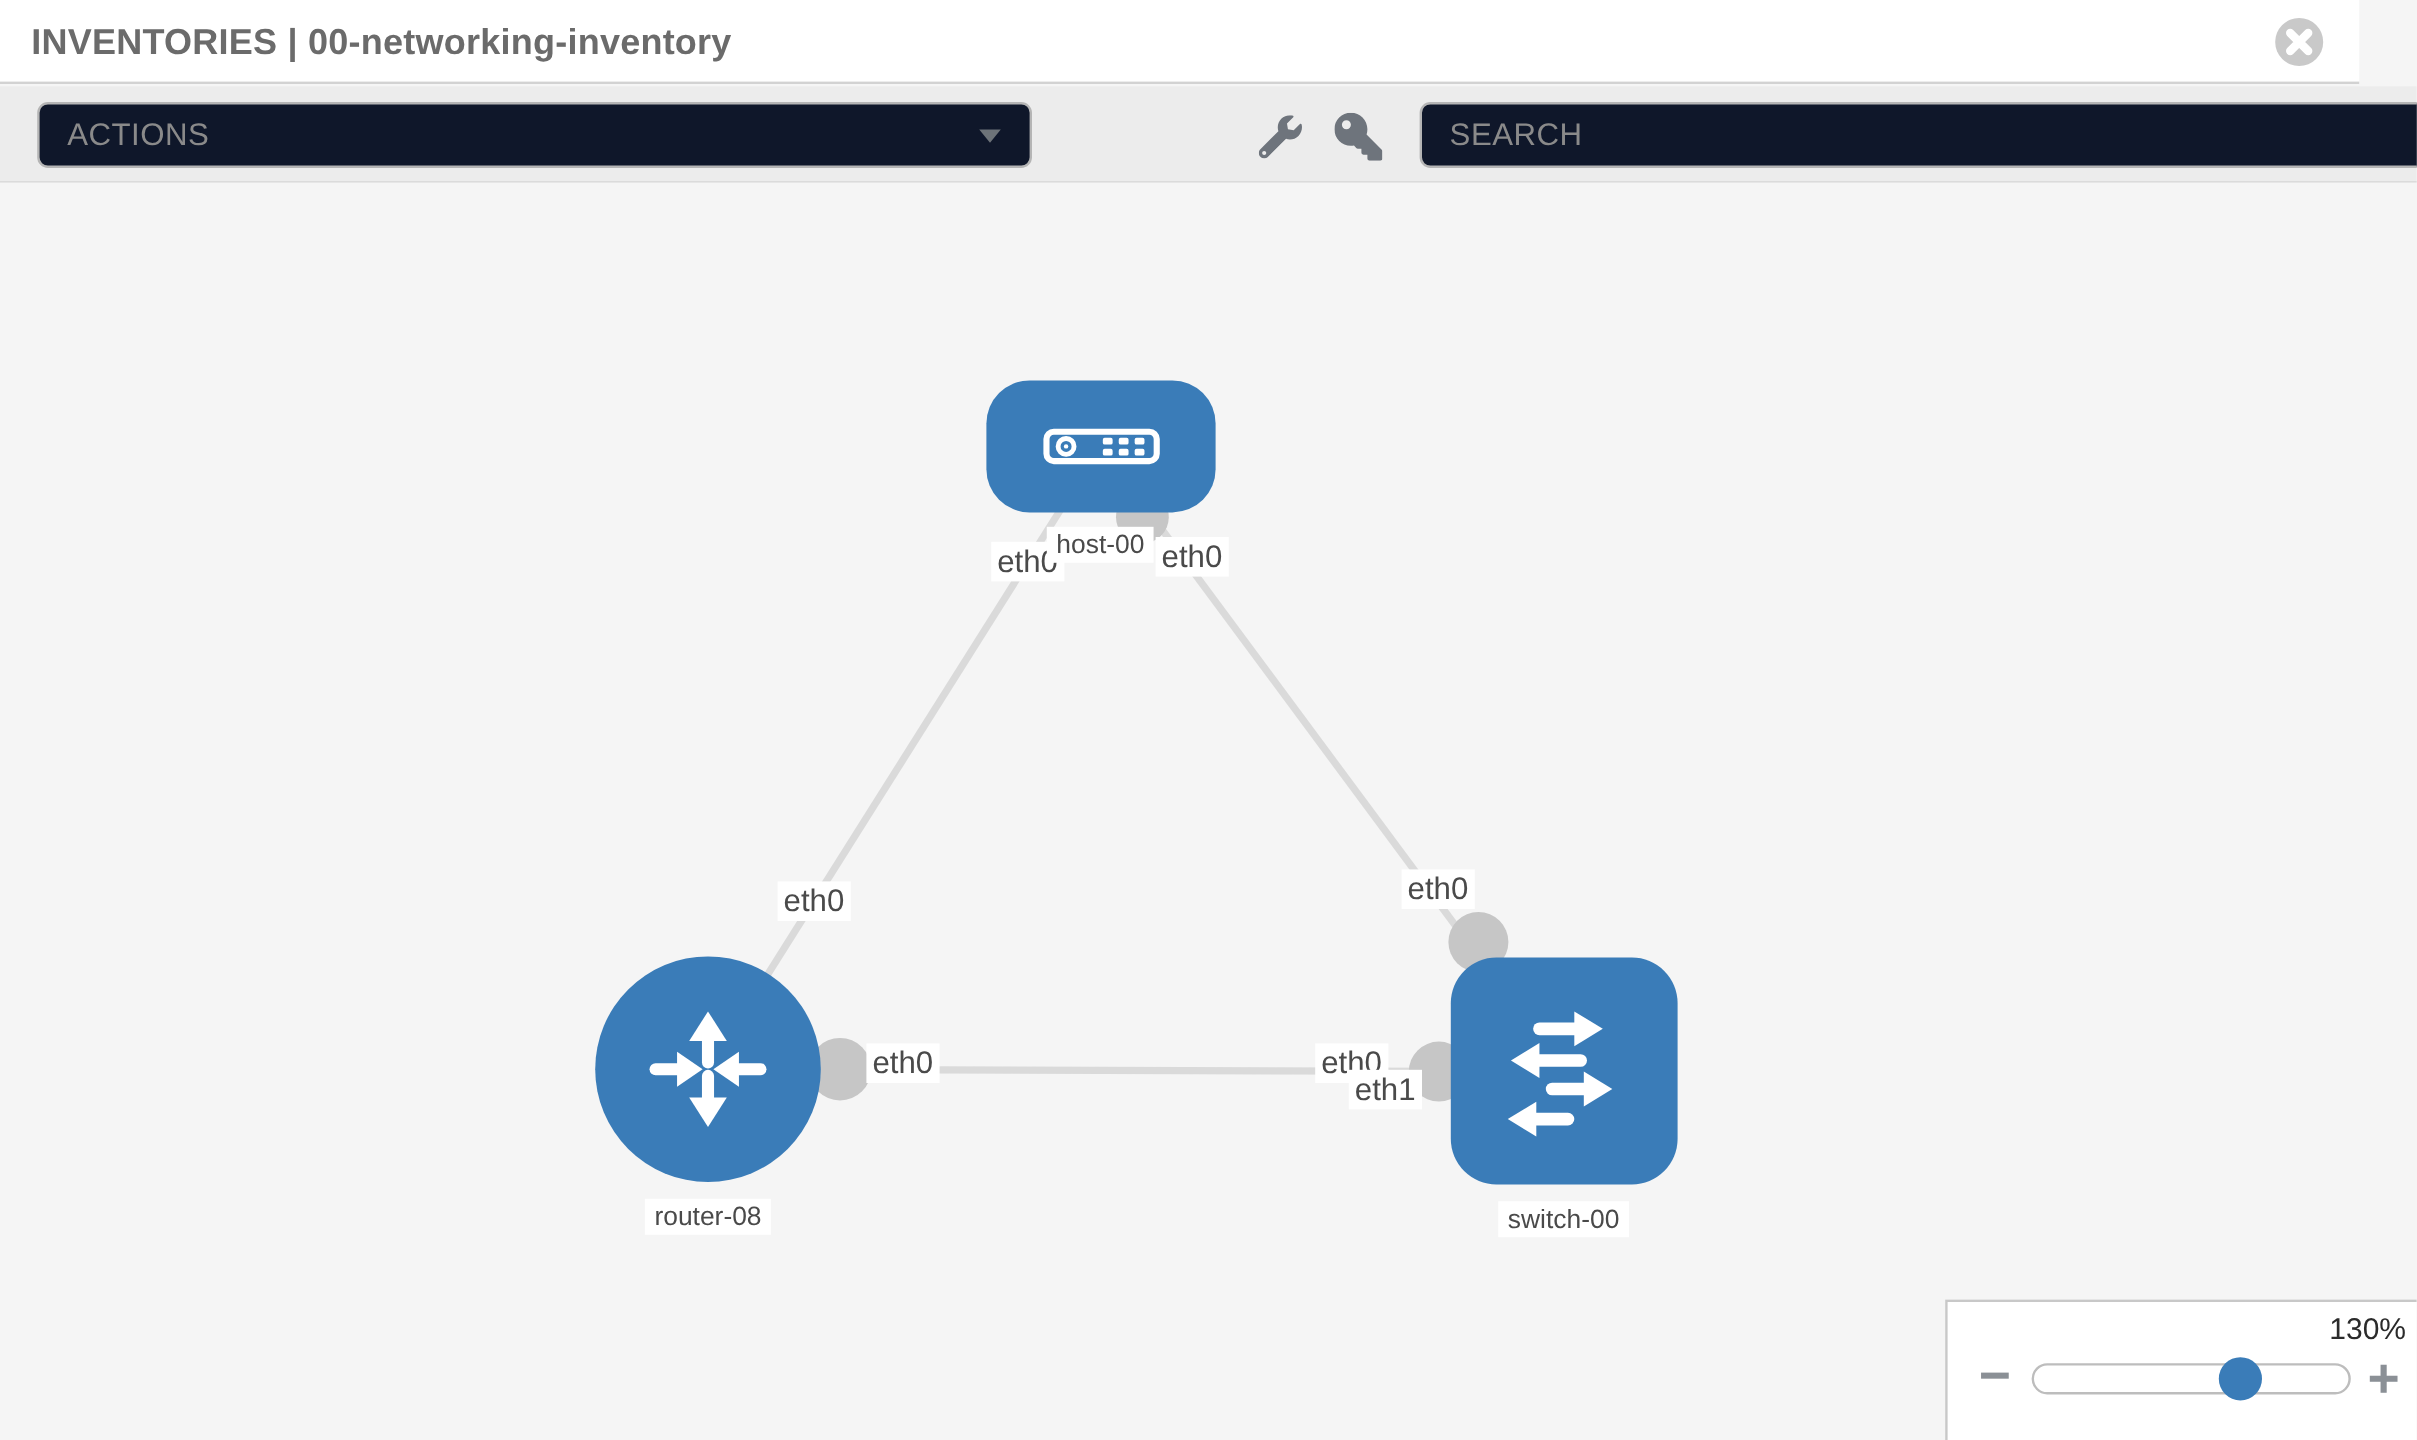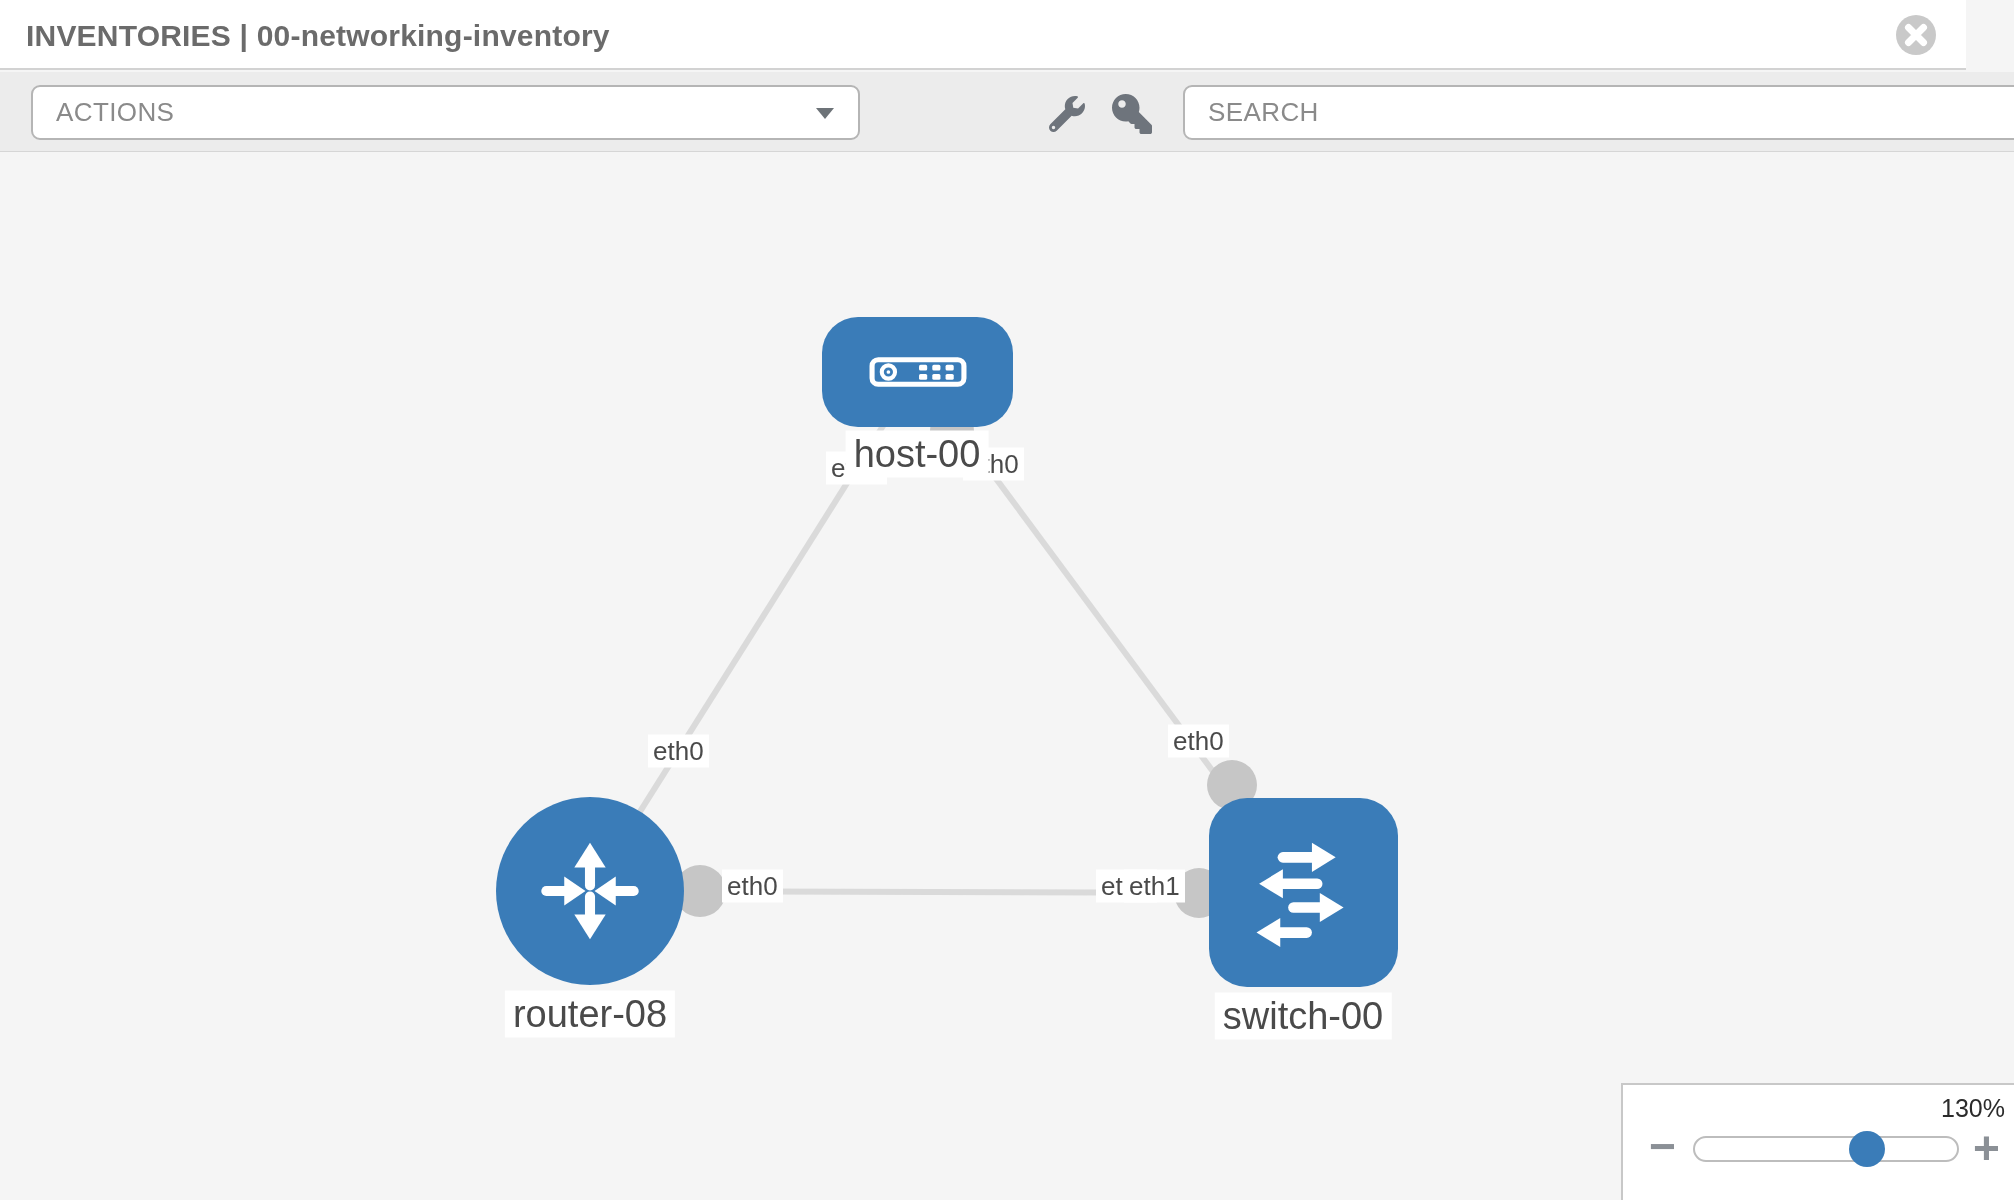--- a/index.html
+++ b/index.html
@@ -24,21 +24,21 @@
     cursor: pointer;
   }
 
   
   .toolbar {
     position: absolute; left: 0; top: 72px; width: 2014px; height: 80px;
     background: #ececec; border-bottom: 1px solid #d6d6d6;
   }
   .select-box {
     position: absolute; top: 13px; height: 55px;
-    background: #ffffff; border: 2px solid #b5b5b5; border-radius: 9px;
+    background: #0f172a; border: 2px solid #b5b5b5; border-radius: 9px;
     font-size: 26px; color: #8a8a8a; letter-spacing: 0.4px;
     line-height: 51px; padding-left: 23px; cursor: pointer;
   }
   .select-box .caret {
     position: absolute; right: 24px; top: 21px;
     width: 0; height: 0;
     border-left: 9px solid transparent; border-right: 9px solid transparent;
     border-top: 11px solid #6d7378;
   }
   .actions-box { left: 31px;  width: 829px; }
@@ -56,36 +56,36 @@
 
   .node { position: absolute; background: #3a7cb8; display: flex; align-items: center; justify-content: center; cursor: pointer; }
   .node-host   { left: 822px;  top: 164px; width: 191px; height: 110px; border-radius: 36px; }
   .node-router { left: 496px;  top: 644px; width: 188px; height: 188px; border-radius: 50%; }
   .node-switch { left: 1209px; top: 645px; width: 189px; height: 189px; border-radius: 38px; }
 
   .chip {
     position: absolute; background: #ffffff; color: #4a4a4a; white-space: nowrap;
   }
   .node-label {
-    font-size: 38px; padding: 2px 8px; transform: translate(-50%, -50%);
+    font-size: 22px; padding: 2px 8px; transform: translate(-50%, -50%);
   }
   .port-label {
     font-size: 26px; padding: 1px 5px; transform: translateY(-50%);
   }
   .lbl-host   { left: 917px;  top: 301px; }
   .lbl-router { left: 590px;  top: 861px; }
   .lbl-switch { left: 1303px; top: 863px; }
 
   .port-host-left   { left: 826px;  top: 315px; }
   .port-host-right  { left: 963px;  top: 311px; }
   .port-router-top  { left: 648px;  top: 598px; }
   .port-switch-top  { left: 1168px; top: 588px; }
   .port-mid-router  { left: 722px;  top: 733px; }
   .port-mid-under   { left: 1096px; top: 733px; }
-  .port-mid-over    { left: 1124px; top: 733px; }
+  .port-mid-over    { left: 1124px; top: 755px; }
 
   
   .zoom-panel {
     position: absolute; left: 1621px; top: 930px; right: -3px; bottom: -3px;
     background: #ffffff; border: 2px solid #c8c8c8;
   }
   .zoom-level {
     position: absolute; left: 0; right: 10px; top: 9px; text-align: right;
     font-size: 25px; color: #2b2b2b;
   }

